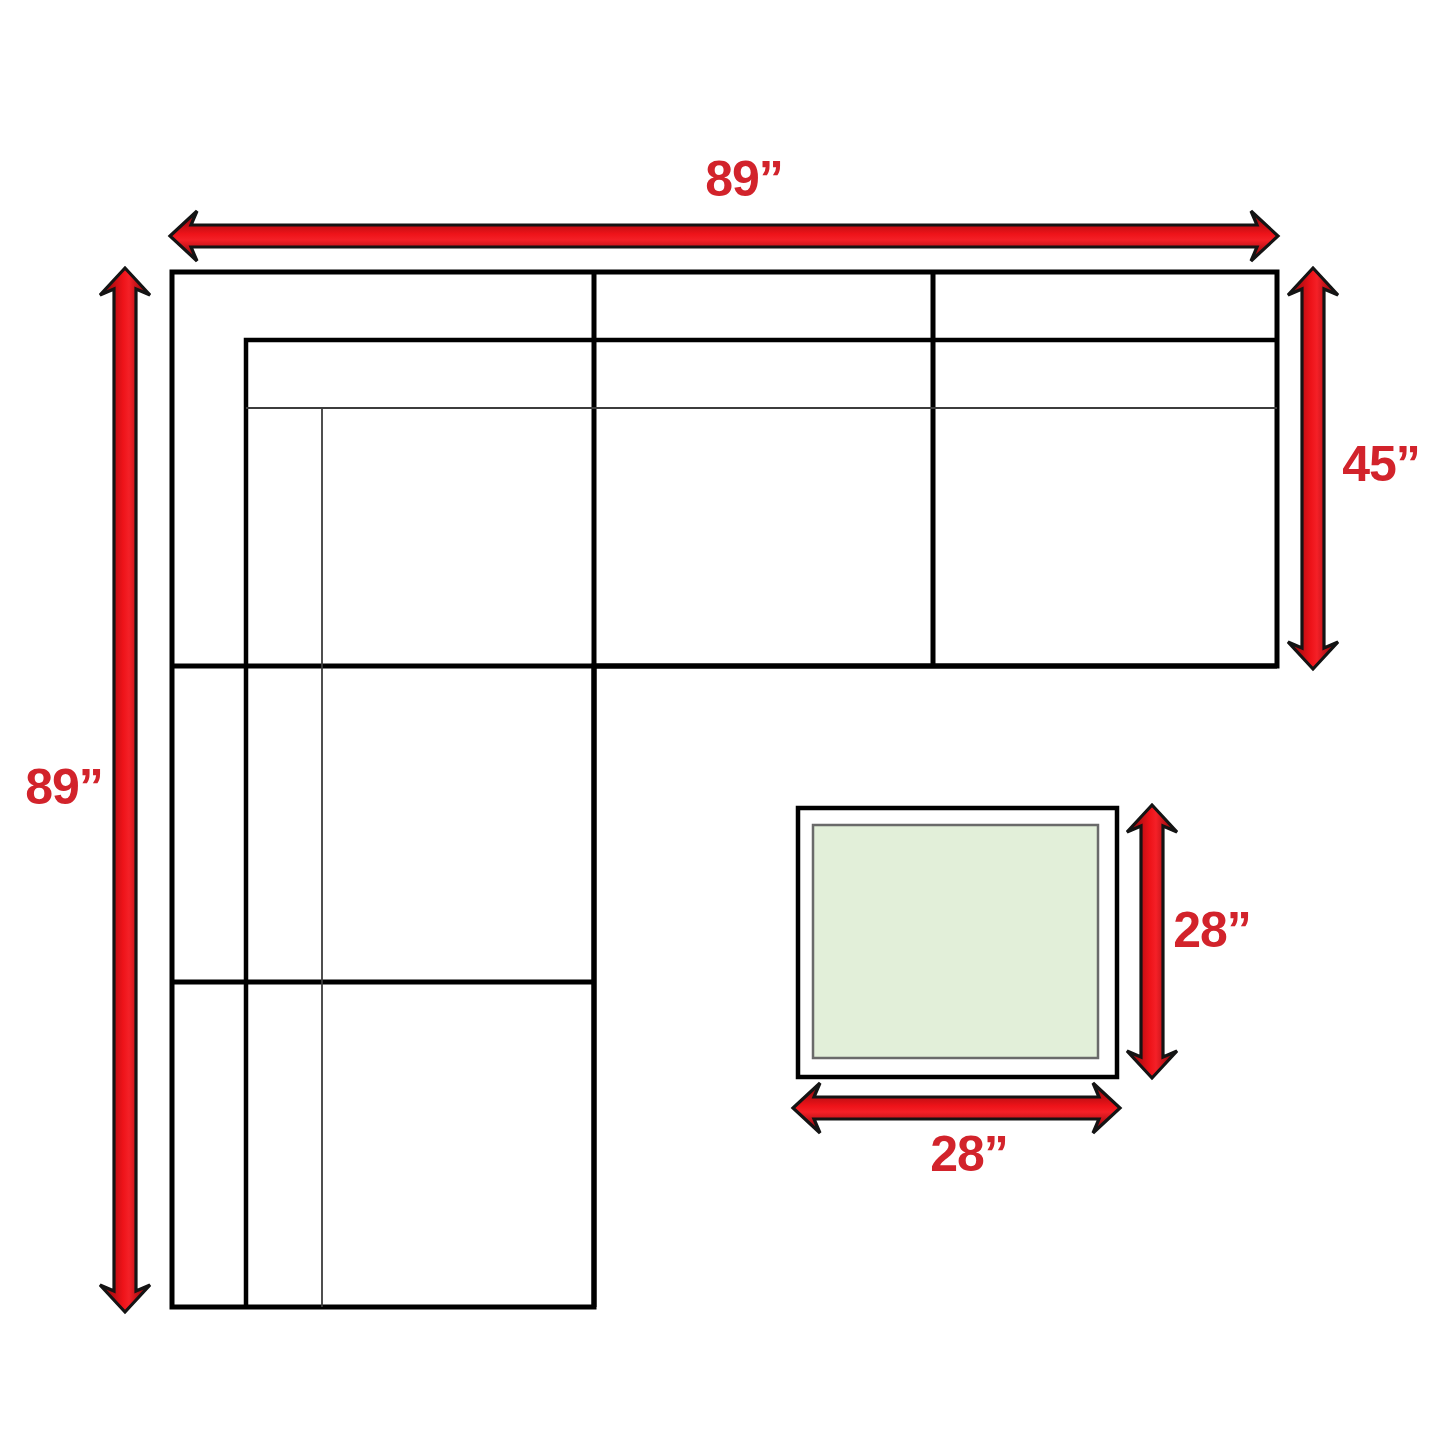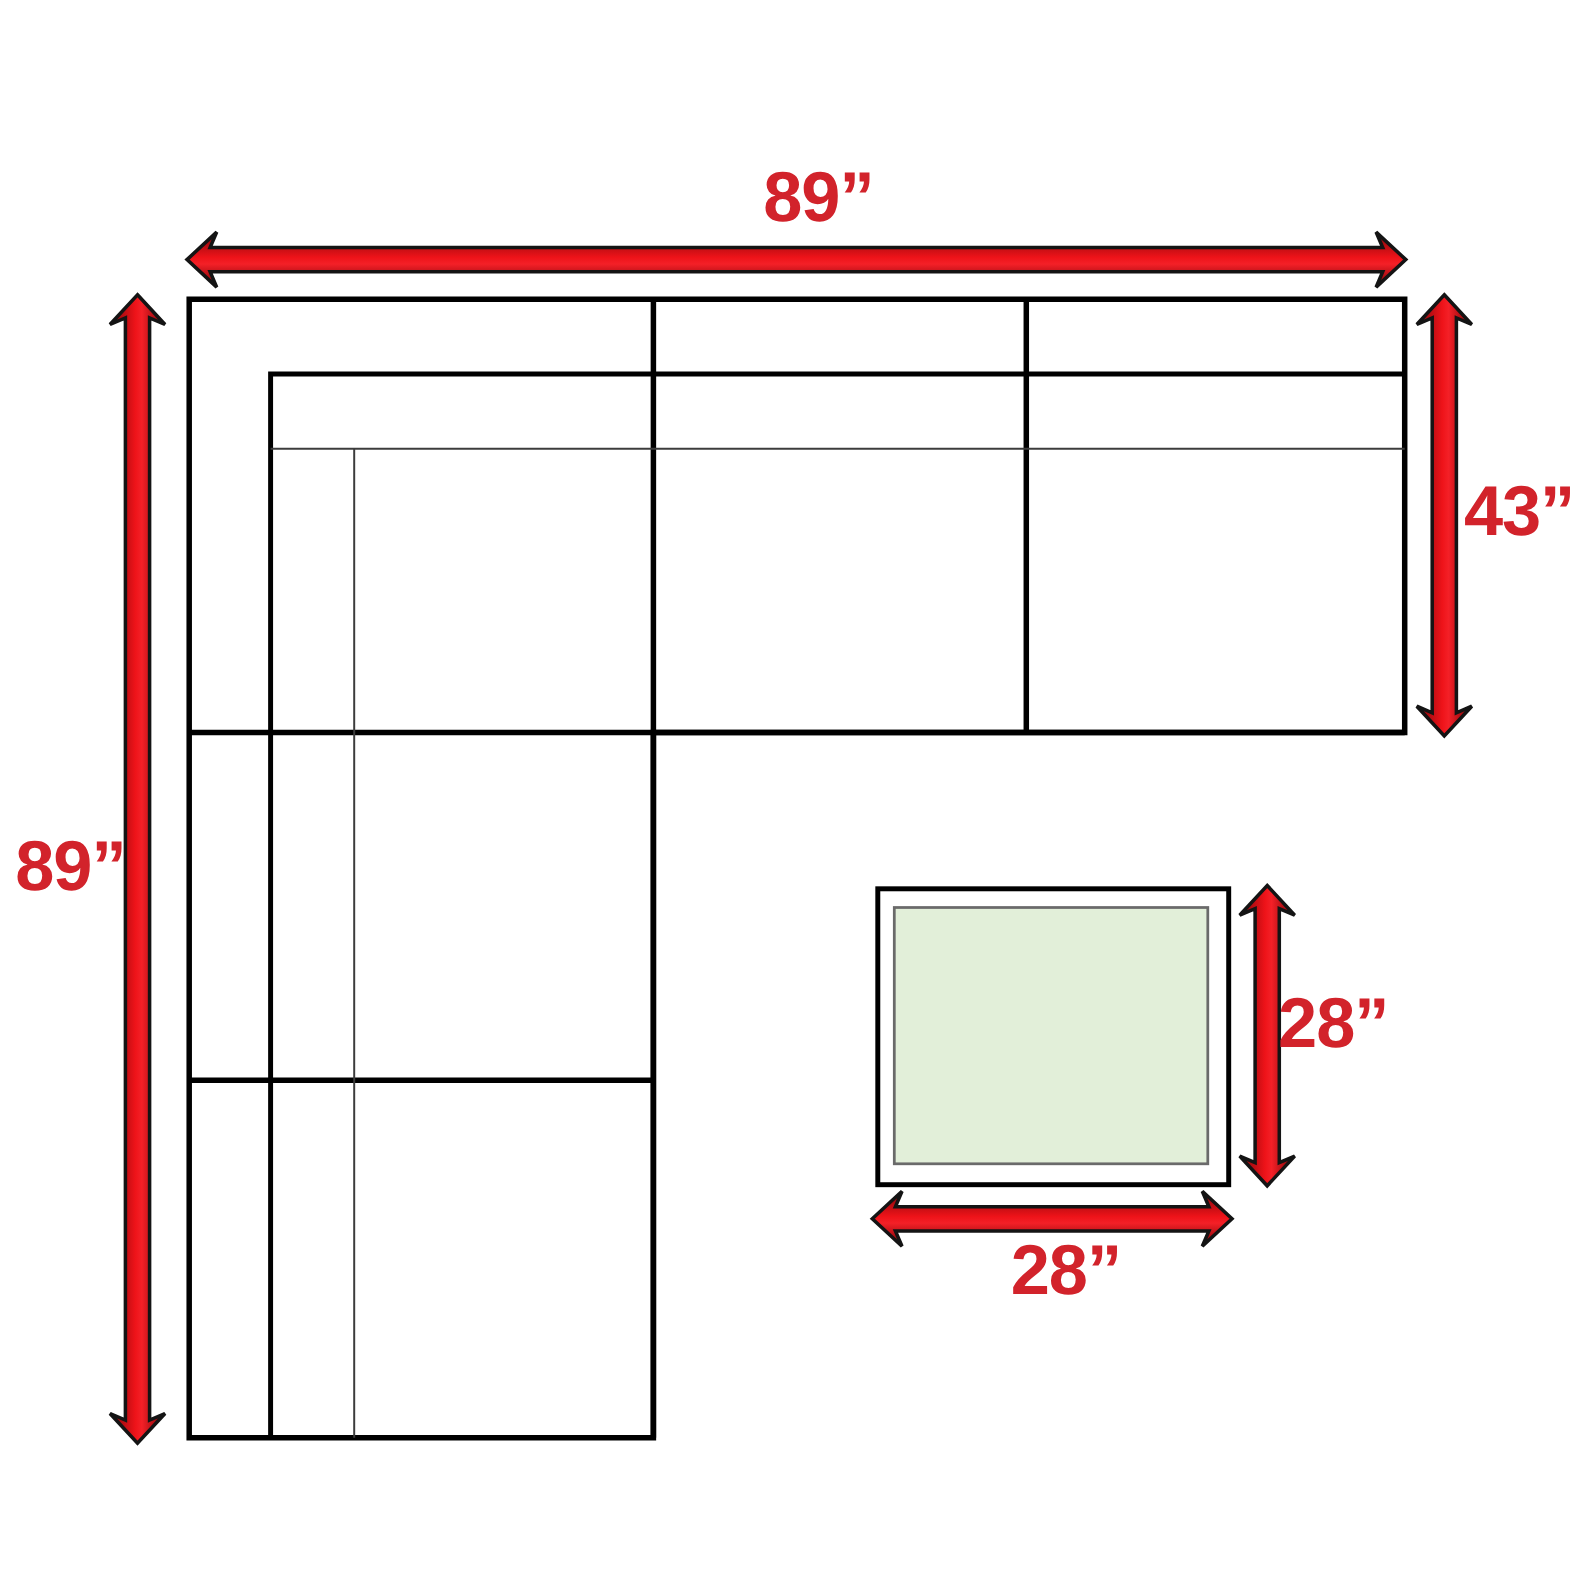--- a/index.html
+++ b/index.html
@@ -18,21 +18,21 @@
   .stage svg {
     position: absolute;
     left: 0;
     top: 0;
   }
   .dim-label {
     position: absolute;
     transform: translate(-50%, -50%);
     font-family: "Liberation Sans", sans-serif;
     font-weight: 700;
-    font-size: 64px;
+    font-size: 50px;
     letter-spacing: -1px;
     color: #d2232b;
     white-space: nowrap;
     user-select: none;
   }
 </style>
 </head>
 <body>
 
 <div class="stage">
@@ -73,16 +73,16 @@
         <polygon points="170,236 197,211 191,225 1257,225 1251,211 1278,236 1251,261 1257,247 191,247 197,261" fill="url(#gradH)" stroke="#141414" stroke-width="3.2" stroke-linejoin="miter"></polygon>
         <polygon points="125,268 150,295 136,289 136,1291 150,1285 125,1312 100,1285 114,1291 114,289 100,295" fill="url(#gradV)" stroke="#141414" stroke-width="3.2" stroke-linejoin="miter"></polygon>
         <polygon points="1313,268 1338,295 1324,289 1324,648 1338,642 1313,669 1288,642 1302,648 1302,289 1288,295" fill="url(#gradV)" stroke="#141414" stroke-width="3.2" stroke-linejoin="miter"></polygon>
         <polygon points="1152,805 1177,832 1163,826 1163,1057 1177,1051 1152,1078 1127,1051 1141,1057 1141,826 1127,832" fill="url(#gradV)" stroke="#141414" stroke-width="3.2" stroke-linejoin="miter"></polygon>
         <polygon points="793,1108 820,1083 814,1097 1099,1097 1093,1083 1120,1108 1093,1133 1099,1119 814,1119 820,1133" fill="url(#gradH)" stroke="#141414" stroke-width="3.2" stroke-linejoin="miter"></polygon>
       </g>
   </svg>
 
   <div class="dim-label" id="lbl-sofa_width" style="left: 744px; top: 179px;">89”</div>
   <div class="dim-label" id="lbl-sofa_height" style="left: 64px; top: 787px;">89”</div>
-  <div class="dim-label" id="lbl-sofa_depth" style="left: 1381px; top: 464px;">43”</div>
+  <div class="dim-label" id="lbl-sofa_depth" style="left: 1381px; top: 464px;">45”</div>
   <div class="dim-label" id="lbl-ottoman_height" style="left: 1212px; top: 930px;">28”</div>
   <div class="dim-label" id="lbl-ottoman_width" style="left: 969px; top: 1154px;">28”</div>
 </div>
 
 </body></html>

